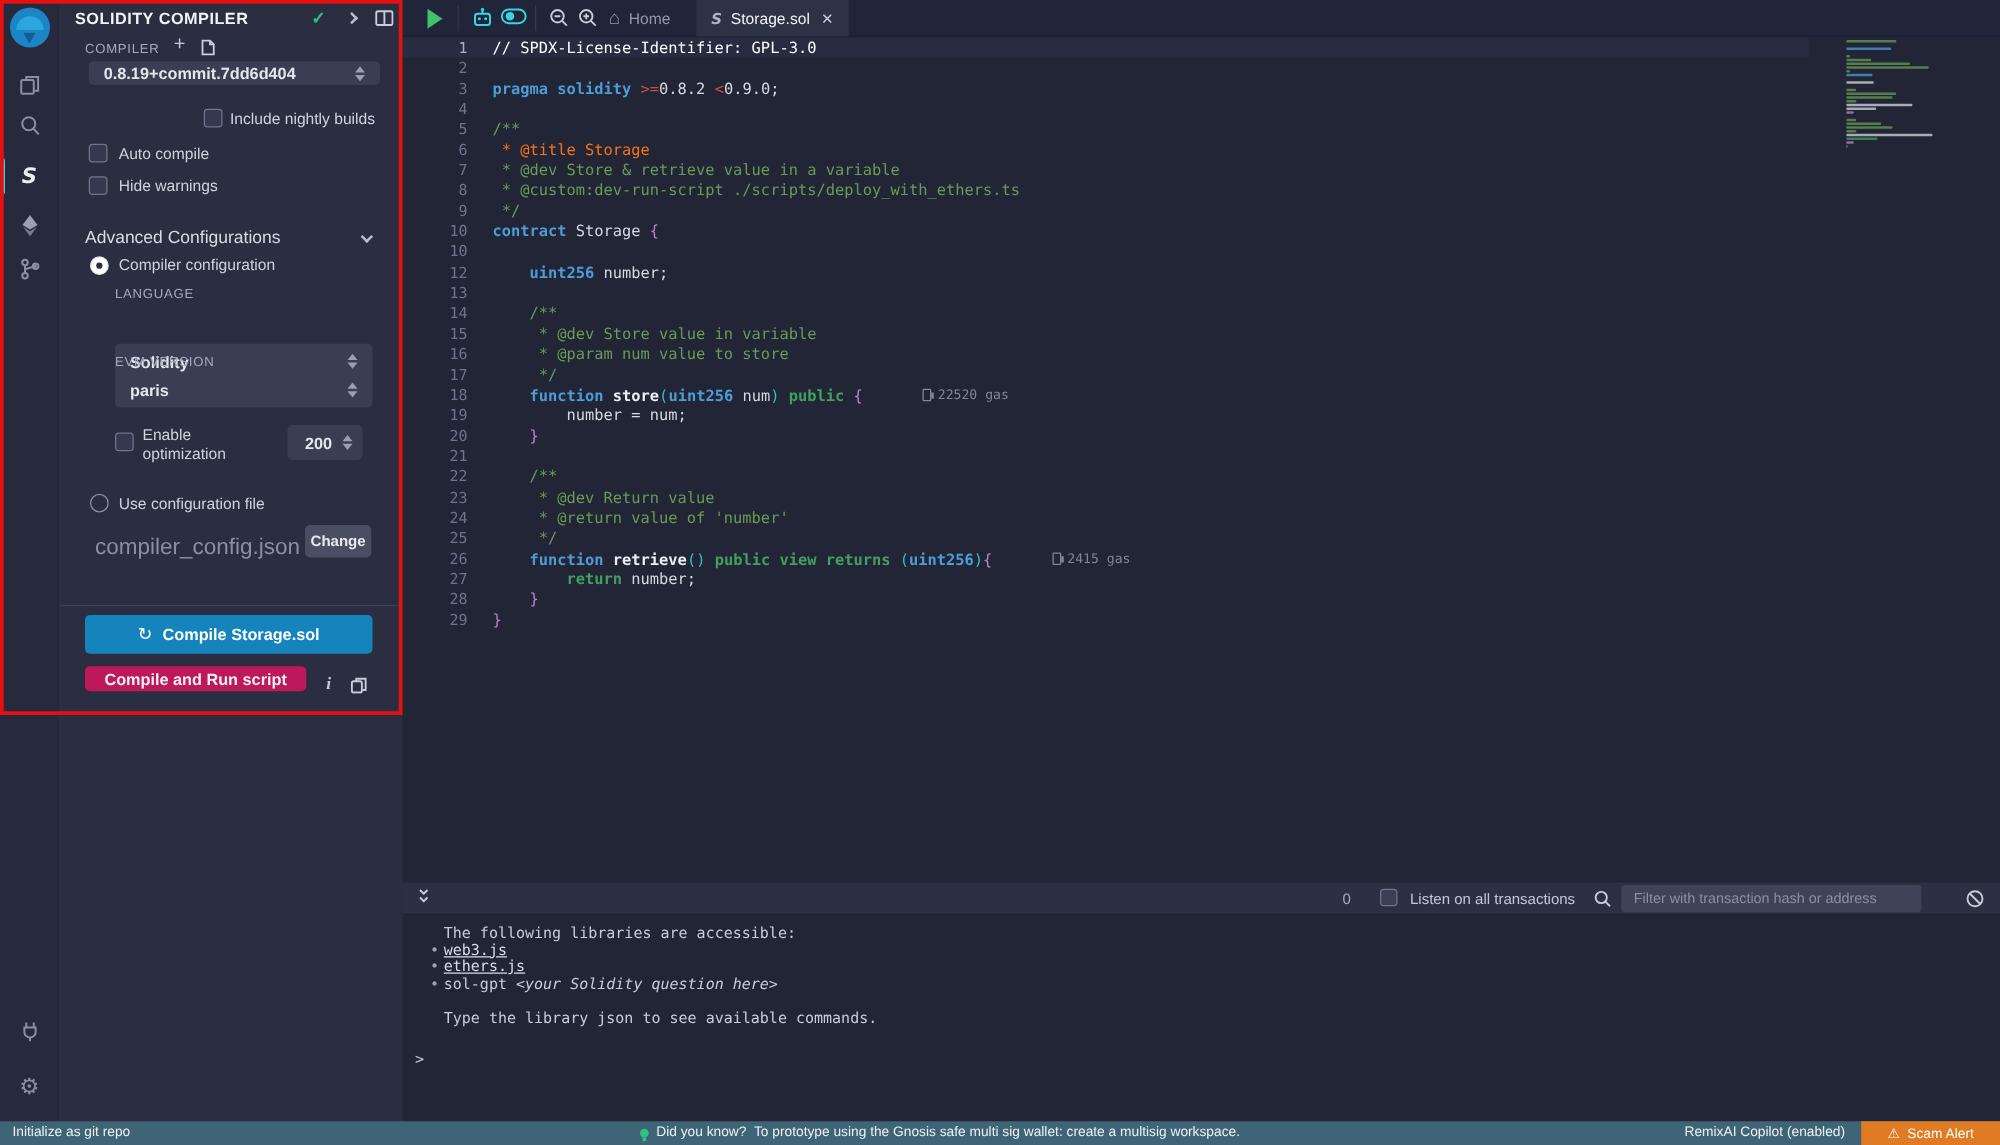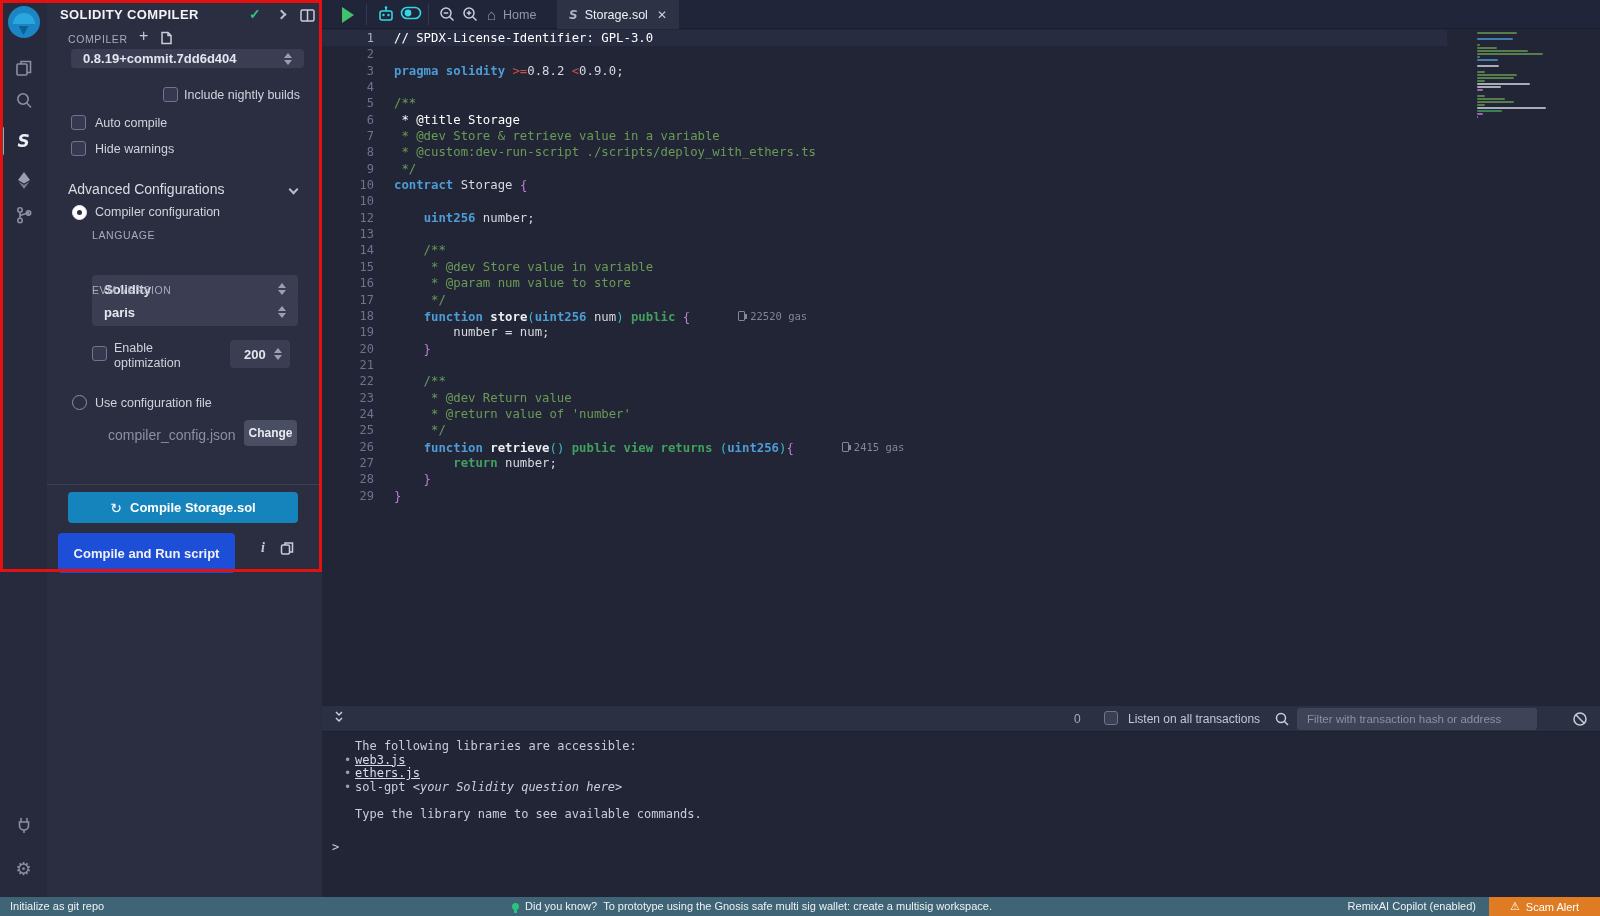--- a/index.html
+++ b/index.html
@@ -43,28 +43,28 @@
   .cb { position:absolute; width:15px; height:15px; background:#353950; border:1px solid #70758b; border-radius:3px; cursor:pointer; }
   .cb-lbl { position:absolute; font-size:12.5px; color:#d0d3dd; }
   .radio { position:absolute; width:15px; height:15px; border:1px solid #8a8fa5; border-radius:50%; cursor:pointer; }
   .radio.sel { background:#ffffff; border-color:#e7e9ef; }
   .radio.sel:after { content:""; position:absolute; left:4px; top:4px; width:5px; height:5px; border-radius:50%; background:#2b2e40; }
   .adv-title { position:absolute; left:21px; top:181px; font-size:14px; color:#d9dce5; }
   .adv-chev { position:absolute; left:243px; top:186px; }
   .two-line { line-height:15px; width:100px; }
   .num-input { position:absolute; left:183px; top:340px; width:60px; height:28px; background:#3b3e52; border-radius:4px;
                display:flex; align-items:center; padding:0 8px 0 14px; font-size:13px; font-weight:bold; color:#e3e6ee; }
-  .cfg-name { position:absolute; left:61px; top:427px; font-size:14px; color:#8a8fa3; }
+  .cfg-name { position:absolute; left:29px; top:427px; font-size:18px; color:#8a8fa3; }
   .btn-change { position:absolute; left:197px; top:420px; width:53px; height:26px; background:#4a4e63; border:none; border-radius:4px;
                 color:#e8eaf0; font-size:12px; font-weight:bold; cursor:pointer; font-family:inherit; }
   .panel-divider { position:absolute; left:0; top:484px; width:275px; border-top:1px solid #3c4054; }
   .btn-compile { position:absolute; left:21px; top:492px; width:230px; height:31px; background:#1684bc; border:none; border-radius:4px;
                  color:#ffffff; font-size:13px; font-weight:bold; cursor:pointer; font-family:inherit; display:flex; align-items:center; justify-content:center; gap:8px; }
   .refresh-glyph { font-size:14px; font-weight:normal; font-family:"DejaVu Sans",sans-serif; }
-  .btn-run { position:absolute; left:11px; top:533px; width:177px; height:40px; background:#1d4ed8; border:none; border-radius:4px;
+  .btn-run { position:absolute; left:21px; top:533px; width:177px; height:20px; background:#be185d; border:none; border-radius:4px;
              color:#f0f1f5; font-size:13px; font-weight:bold; cursor:pointer; font-family:inherit; }
   .info-ic { position:absolute; left:214px; top:540px; font-family:"Liberation Serif",serif; font-style:italic; font-weight:bold;
              font-size:14px; color:#c6cad6; cursor:pointer; }
   .copy-ic { position:absolute; left:233px; top:541px; cursor:pointer; }
 
   
   .anno { position:absolute; left:0; top:0; width:322px; height:572px; border:3px solid #e41111; z-index:40; pointer-events:none; }
 
   
   .content { position:absolute; left:322px; top:0; width:1278px; height:897px; }
@@ -320,21 +320,21 @@
       </div>
     </div>
 
     <div class="editor">
       <div id="code-lines">
           <div class="code-row current"><span class="gut">1</span><span class="ln"><span style="color: #ffffff;">// SPDX-License-Identifier: GPL-3.0</span></span></div>
           <div class="code-row"><span class="gut">2</span><span class="ln"></span></div>
           <div class="code-row"><span class="gut">3</span><span class="ln"><span style="color: rgb(78, 156, 214); font-weight: bold;">pragma solidity </span><span style="color: rgb(204, 79, 65);">&gt;=</span><span style="color: rgb(214, 217, 224);">0.8.2 </span><span style="color: rgb(204, 79, 65);">&lt;</span><span style="color: rgb(214, 217, 224);">0.9.0;</span></span></div>
           <div class="code-row"><span class="gut">4</span><span class="ln"></span></div>
           <div class="code-row"><span class="gut">5</span><span class="ln"><span style="color: rgb(106, 155, 86);">/**</span></span></div>
-          <div class="code-row"><span class="gut">6</span><span class="ln"><span style="color: #ffffff;"> * @title Storage</span></span></div>
+          <div class="code-row"><span class="gut">6</span><span class="ln"><span style="color: #f97316;"> * @title Storage</span></span></div>
           <div class="code-row"><span class="gut">7</span><span class="ln"><span style="color: rgb(106, 155, 86);"> * @dev Store &amp; retrieve value in a variable</span></span></div>
           <div class="code-row"><span class="gut">8</span><span class="ln"><span style="color: rgb(106, 155, 86);"> * @custom:dev-run-script ./scripts/deploy_with_ethers.ts</span></span></div>
           <div class="code-row"><span class="gut">9</span><span class="ln"><span style="color: rgb(106, 155, 86);"> */</span></span></div>
           <div class="code-row"><span class="gut">10</span><span class="ln"><span style="color: rgb(78, 156, 214); font-weight: bold;">contract </span><span style="color: rgb(214, 217, 224);">Storage </span><span style="color: rgb(193, 127, 214);">{</span></span></div>
           <div class="code-row"><span class="gut">10</span><span class="ln"></span></div>
           <div class="code-row"><span class="gut">12</span><span class="ln"><span style="color: rgb(214, 217, 224);">    </span><span style="color: rgb(78, 156, 214); font-weight: bold;">uint256</span><span style="color: rgb(214, 217, 224);"> number;</span></span></div>
           <div class="code-row"><span class="gut">13</span><span class="ln"></span></div>
           <div class="code-row"><span class="gut">14</span><span class="ln"><span style="color: rgb(106, 155, 86);">    /**</span></span></div>
           <div class="code-row"><span class="gut">15</span><span class="ln"><span style="color: rgb(106, 155, 86);">     * @dev Store value in variable</span></span></div>
           <div class="code-row"><span class="gut">16</span><span class="ln"><span style="color: rgb(106, 155, 86);">     * @param num value to store</span></span></div>
@@ -409,21 +409,21 @@
           </svg>
       </span>
     </div>
     <div class="terminal-body">
       <div id="terminal-lines">
           <div class="t-line">The following libraries are accessible:</div>
           <div class="t-line"><span class="bul">•</span><span class="t-link">web3.js</span></div>
           <div class="t-line"><span class="bul">•</span><span class="t-link">ethers.js</span></div>
           <div class="t-line"><span class="bul">•</span>sol-gpt <span class="t-em">&lt;your Solidity question here&gt;</span></div>
           <div class="t-line"></div>
-          <div class="t-line">Type the library name to see available commands.</div>
+          <div class="t-line">Type the library json to see available commands.</div>
         </div>
       <div class="t-prompt">&gt;</div>
     </div>
   </div>
 
   <div class="statusbar">
     <span class="sb-left">Initialize as git repo</span>
     <span class="sb-tip">
       <span class="bulb"></span>
       <b>Did you know?</b>

